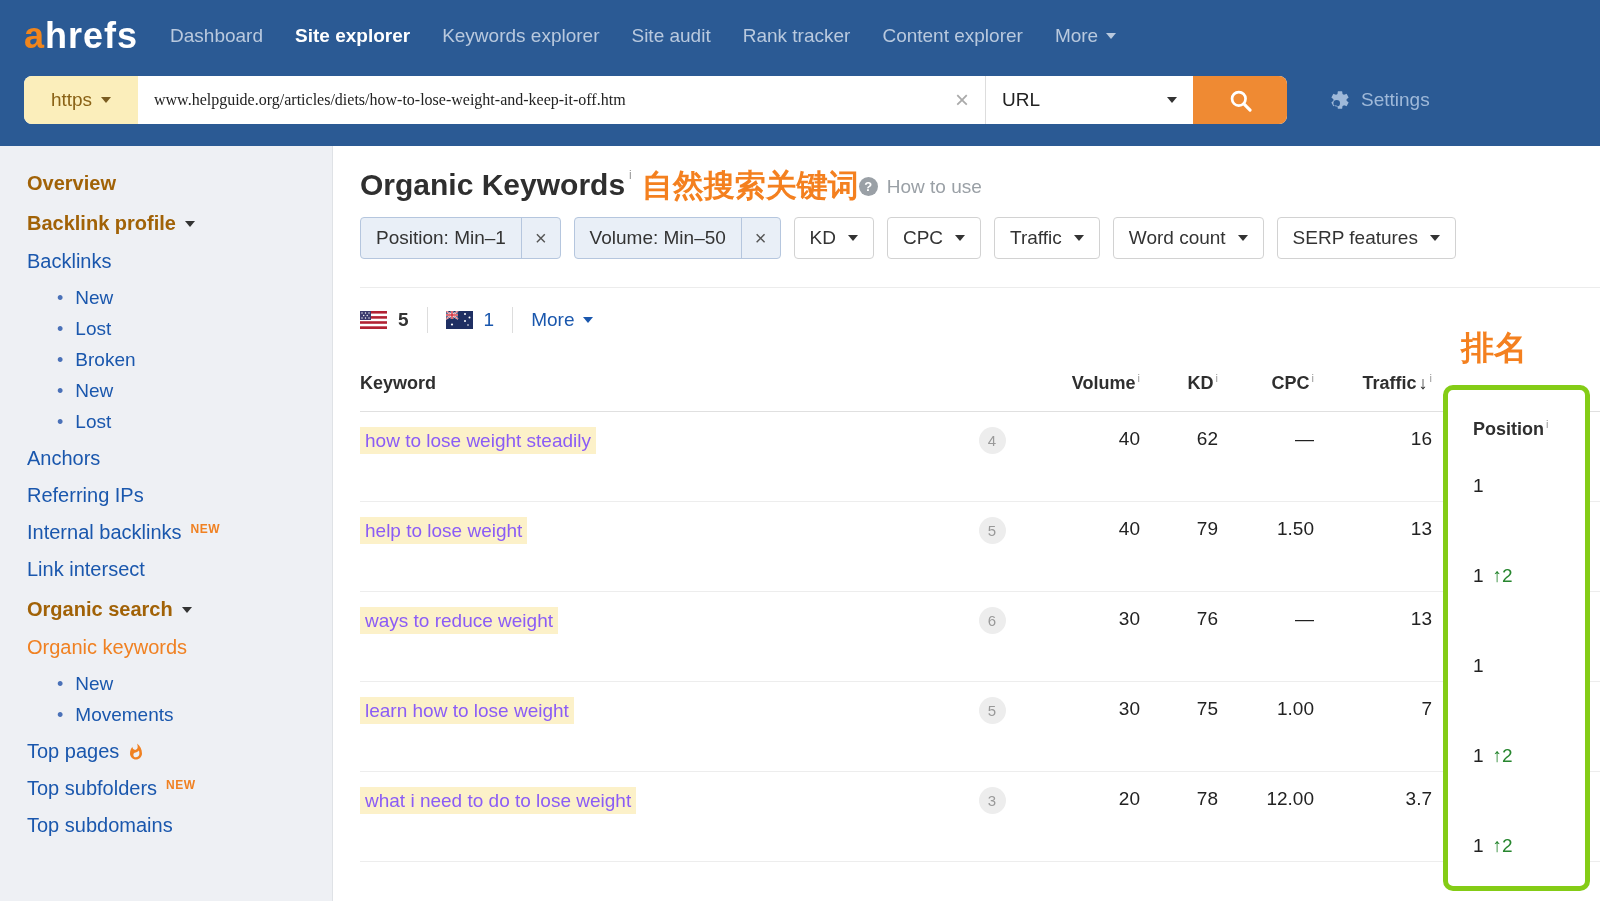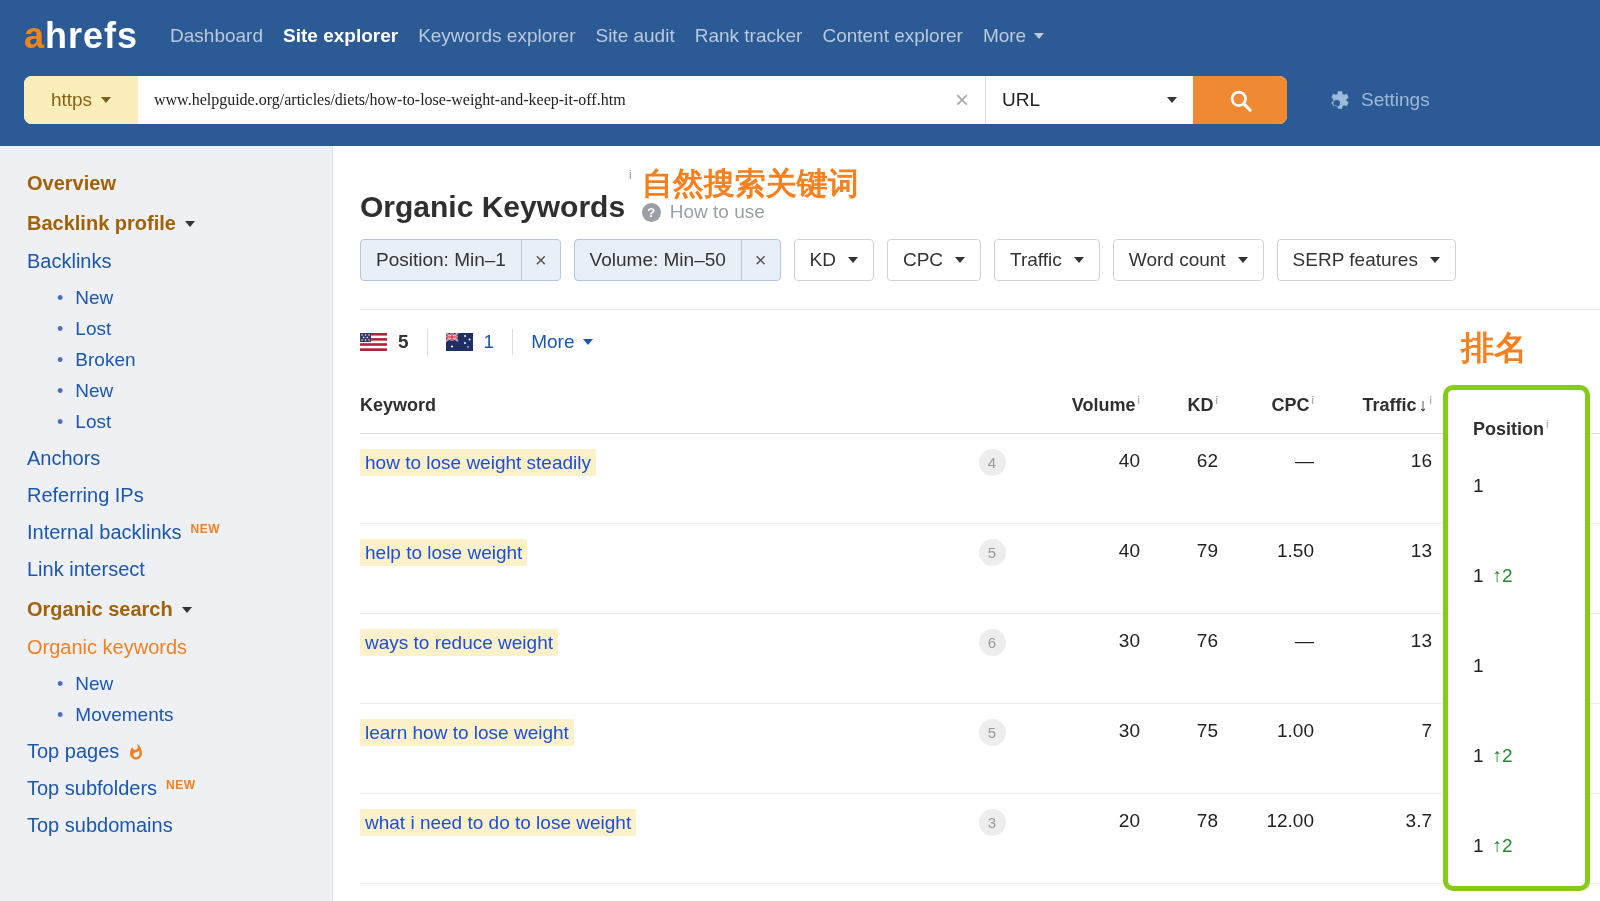--- a/index.html
+++ b/index.html
@@ -7,21 +7,21 @@
   body {
     width:1600px; height:901px; overflow:hidden;
     font-family:"Liberation Sans", sans-serif; background:#fff; color:#222;
   }
   
   .navbar { height:146px; background:#2b5a94; }
   .nav-row { height:72px; display:flex; align-items:center; padding:0 24px; }
   .logo { font-size:36px; font-weight:bold; letter-spacing:1px; margin-right:32px; cursor:pointer; }
   .logo-a { color:#f0851c; }
   .logo-rest { color:#ffffff; }
-  .nav-items { display:flex; align-items:flex-start; gap:20px; }
+  .nav-items { display:flex; align-items:flex-start; gap:32px; }
   .nav-a { font-size:19px; color:#b9c9de; cursor:pointer; display:flex; align-items:center; gap:8px; }
   .nav-a.active { color:#ffffff; font-weight:bold; }
   .caret { width:0; height:0; border-left:5px solid transparent; border-right:5px solid transparent; border-top:6px solid #b9c9de; display:inline-block; }
   .caret.blue { border-top-color:#1a57ad; }
   .caret.brown { border-top-color:#7a5c20; }
   .caret.black { border-top-color:#333; }
   .search-row { display:flex; align-items:center; padding:4px 24px 0 24px; }
   .searchbar { display:flex; height:48px; width:1263px; border-radius:8px; overflow:hidden; background:#fff; }
   .protocol { background:#fbeebb; width:114px; border:none; display:flex; align-items:center; justify-content:center; gap:9px; color:#8a6216; font-size:19px; cursor:pointer; font-family:inherit; }
   .url-input { flex:1; border:none; outline:none; padding:0 16px; font-size:16px; color:#222; font-family:Liberation Serif, serif; }
@@ -38,21 +38,21 @@
   .sb-sub { color:#1a57ad; font-size:19px; margin:9px 0 9px 30px; cursor:pointer; display:flex; align-items:center; }
   .sb-sub::before { content:"•"; color:#4a71b8; margin-right:12px; font-size:18px; }
   .sb-active { color:#f08122; }
   .sb-badge { color:#f08122; font-size:12px; font-weight:bold; margin-left:9px; position:relative; top:-4px; letter-spacing:0.5px; }
   .flame { margin-left:8px; }
   
   .main { flex:1; position:relative; background:#fff; padding:22px 0 0 27px; overflow:hidden; }
   .title-row { display:flex; align-items:flex-end; }
   .page-title { font-size:30px; font-weight:bold; color:#2f2f2f; margin:0; line-height:1.1; }
   .title-sup { color:#999; font-size:12px; margin:0 2px 0 4px; align-self:flex-start; }
-  .title-side { display:flex; flex-direction:column; margin-left:8px; }
+  .title-side { display:flex; flex-direction:row; margin-left:8px; }
   .annot-title { color:#f4801f; font-size:31px; font-weight:bold; line-height:1.0; white-space:nowrap; }
   .help { display:flex; align-items:center; gap:9px; color:#9aa0a6; font-size:19px; margin-top:2px; cursor:pointer; }
   .help-icon { width:19px; height:19px; border-radius:50%; background:#9aa0a6; color:#fff; font-size:13px; font-weight:bold; display:flex; align-items:center; justify-content:center; }
   .chips { display:flex; gap:13px; margin-top:16px; }
   .chip-applied { display:flex; align-items:stretch; border:1px solid #b5c6de; background:#e9eff7; border-radius:4px; font-size:19px; color:#333; height:42px; }
   .chip-label { display:flex; align-items:center; padding:0 15px; }
   .chip-x { display:flex; align-items:center; padding:0 13px; border-left:1px solid #b5c6de; color:#555; font-size:20px; cursor:pointer; }
   .chip-dd { display:flex; align-items:center; gap:12px; border:1px solid #d2d2d2; background:#fff; border-radius:4px; padding:0 15px; font-size:19px; color:#333; height:42px; cursor:pointer; }
   .divider { border-top:1px solid #ececec; margin-top:28px; }
   .flags-row { display:flex; align-items:center; padding-top:18px; font-size:19px; height:46px; }
@@ -68,21 +68,21 @@
   .trow { display:flex; align-items:flex-start; height:90px; border-bottom:1px solid #ededed; padding-top:16px; font-size:19px; }
   .c-kw { flex:1; }
   .c-badge { width:56px; display:flex; justify-content:center; }
   .c-vol { width:120px; text-align:right; }
   .c-kd { width:78px; text-align:right; }
   .c-cpc { width:96px; text-align:right; }
   .c-traffic { width:118px; text-align:right; }
   .c-pos { width:168px; padding-left:33px; }
   .col-sup { color:#999; font-size:11px; font-weight:normal; position:relative; top:-7px; margin-left:2px; }
   .sort-arrow { font-weight:bold; margin-left:2px; }
-  .kw-link { color:#1d4ed8; background:#fcf1c9; padding:3px 5px; cursor:pointer; line-height:26px; }
+  .kw-link { color:#8b5cf6; background:#fcf1c9; padding:3px 5px; cursor:pointer; line-height:26px; }
   .badge { width:27px; height:27px; border-radius:50%; background:#ededed; color:#999; font-size:15px; display:flex; align-items:center; justify-content:center; margin-top:-1px; }
   
   .pos-overlay { position:absolute; left:1110px; top:239px; width:147px; height:506px; border:5px solid #84cc16; border-radius:10px; background:#fff; z-index:5; }
   .pos-header { position:absolute; top:29px; left:25px; font-weight:bold; font-size:18px; color:#2f2f2f; }
   .pos-val { position:absolute; left:25px; font-size:19px; color:#222; display:flex; gap:9px; line-height:24px; }
   .chg { color:#27862f; }
   .annot-rank { position:absolute; left:1128px; top:180px; color:#f4801f; font-size:33px; font-weight:bold; z-index:6; }
 </style>
 </head>
 <body>

